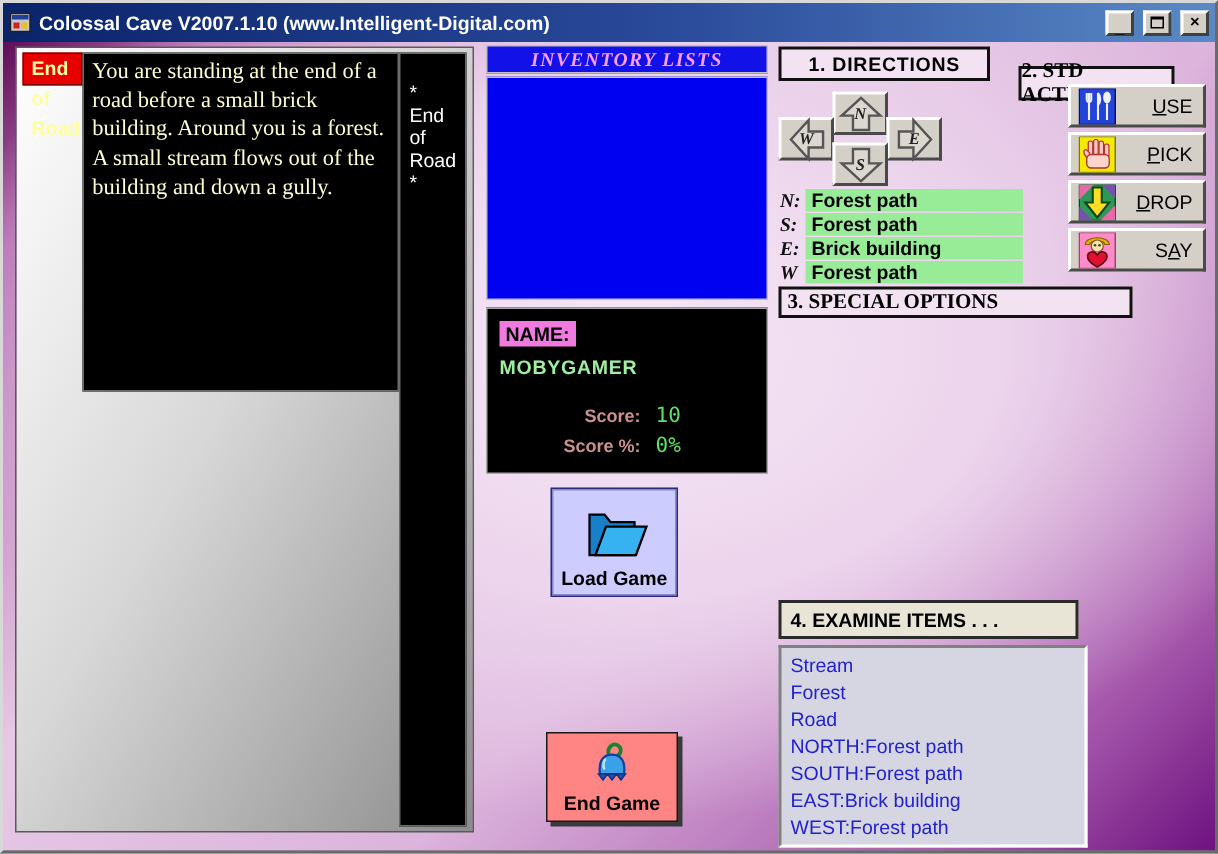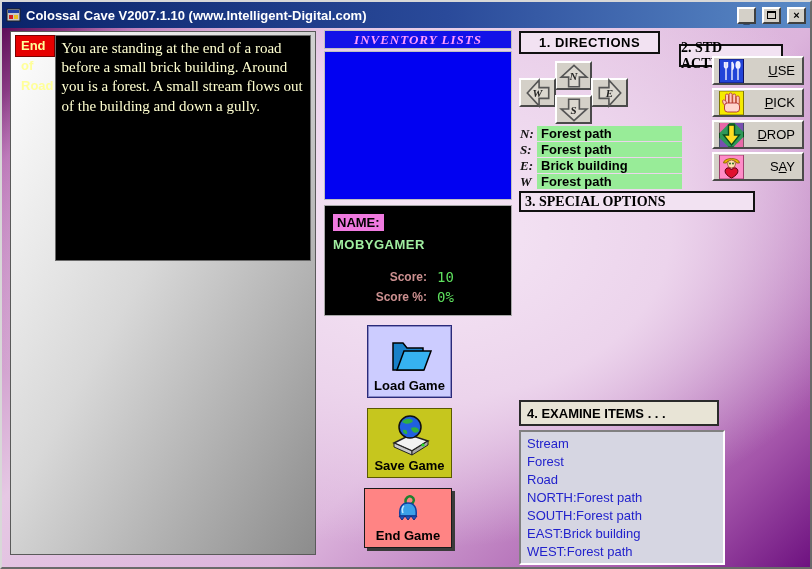--- a/index.html
+++ b/index.html
@@ -192,20 +192,21 @@
         <span>×</span>
       </span>
   </div>
 
   <div id="client">
 
     <div id="room-frame">
       <div id="room-header">End of Road</div>
       <div id="room-desc">You are standing at the end of a road before a small brick building. Around you is a forest. A small stream flows out of the building and down a gully.</div>
       <div id="room-gap"></div>
+      <div id="room-log">* End of Road *</div>
     </div>
 
     <div id="inv-header">INVENTORY LISTS</div>
     <div id="inv-box"></div>
 
     <div id="name-box">
       <span id="name-label">NAME:</span>
       <span id="player-name">MOBYGAMER</span>
       <span id="score-label" class="stat-label">Score:</span>
       <span id="score-value" class="stat-value">10</span>
@@ -214,33 +215,20 @@
     </div>
 
     <div id="load-btn" class="game-btn">
       <svg width="48" height="42" viewBox="0 0 48 42">
         <path d="M7 36 L7 9 L17 9 L21 14 L37 14 L37 36 Z" fill="#1880c8" stroke="#000" stroke-width="1.5"></path>
         <path d="M11 36 L18 17 L45 17 L38 36 Z" fill="#36b2f0" stroke="#000" stroke-width="1.5"></path>
       </svg>
       <span>Load Game</span>
     </div>
 
-    <div id="save-btn" class="game-btn">
-      <svg width="48" height="44" viewBox="0 0 48 44">
-        <path d="M8 31 L24 23 L42 29 L26 39 Z" fill="#f2f2f2" stroke="#222" stroke-width="1.5"></path>
-        <path d="M8 31 L8 35 L26 43 L26 39 Z" fill="#c8c8c8" stroke="#222"></path>
-        <path d="M42 29 L42 33 L26 43 L26 39 Z" fill="#a8a8a8" stroke="#222"></path>
-        <circle cx="24" cy="15" r="11" fill="#2060e0" stroke="#101010" stroke-width="1.5"></circle>
-        <path d="M16 10 C19 6 25 6 27 9 C25 12 20 13 16 10 Z" fill="#30b040"></path>
-        <path d="M25 16 C29 14 33 16 33 19 C30 22 26 21 25 16 Z" fill="#30b040"></path>
-        <path d="M17 18 C20 17 22 19 21 22 C18 22 17 21 17 18 Z" fill="#30b040"></path>
-        <circle cx="37" cy="33" r="1.6" fill="#22dd22"></circle>
-      </svg>
-      <span>Save Game</span>
-    </div>
 
     <div id="end-btn" class="game-btn">
       <svg width="30" height="32" viewBox="0 0 30 32">
         <path d="M13 10 C11 4 16 1 19 3 C22 5 21 9 18 10" fill="none" stroke="#208030" stroke-width="2.5"></path>
         <path d="M15 9 C8 9 6 15 7 22 L23 22 C24 15 22 9 15 9 Z" fill="#3aa0e8" stroke="#1040a0" stroke-width="1.5"></path>
         <path d="M6 22 L9 26 L12 22 L15 26 L18 22 L21 26 L24 22 Z" fill="#2050c0" stroke="#103080"></path>
         <path d="M11 12 C9 13 9 17 10 19" fill="none" stroke="#bfe8ff" stroke-width="1.6"></path>
       </svg>
       <span>End Game</span>
     </div>

